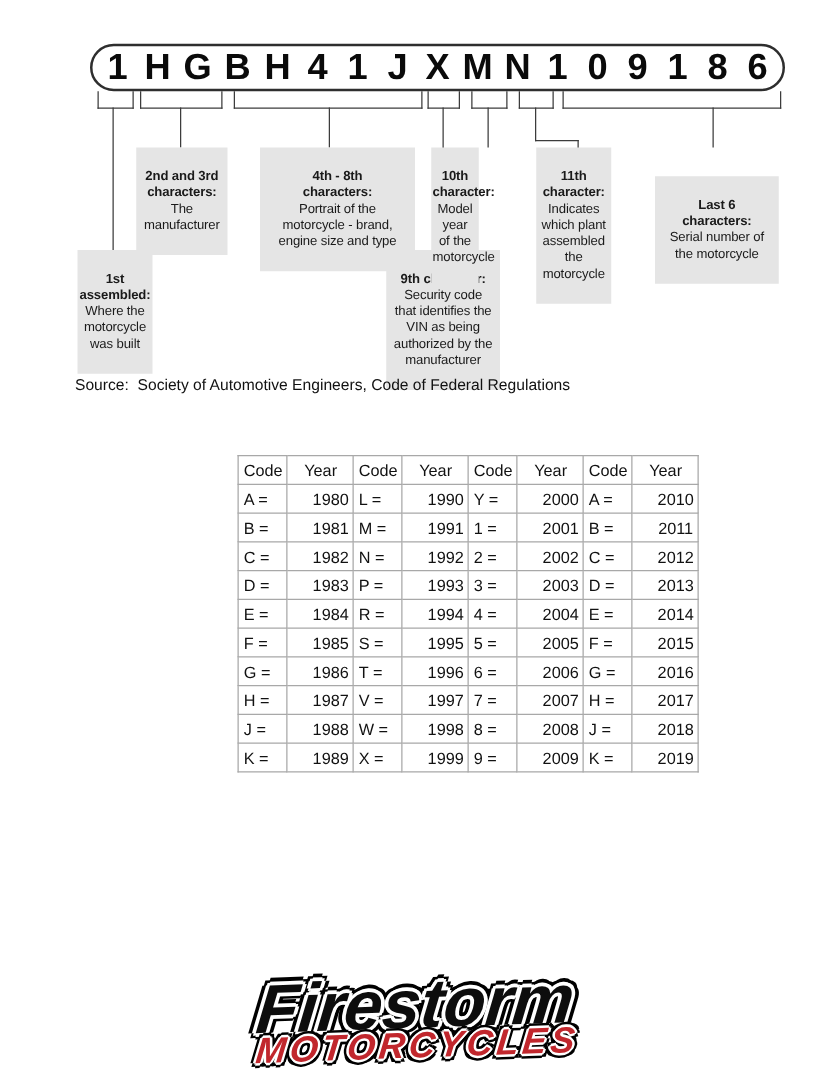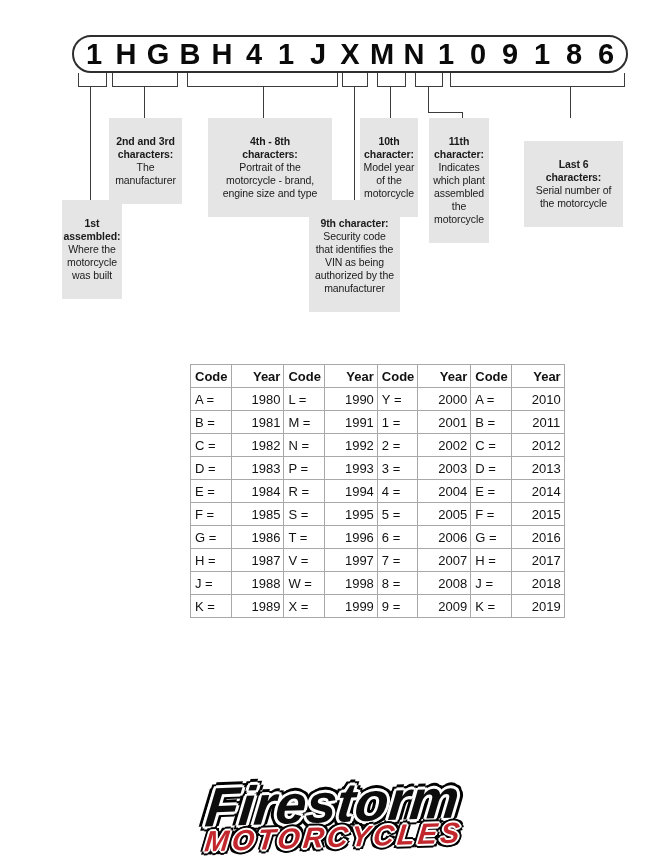--- a/index.html
+++ b/index.html
@@ -43,31 +43,31 @@
     position:absolute;background:#e5e5e5;text-align:center;
     font-size:10.5px;line-height:13px;padding:17px 1px;box-sizing:border-box;
     letter-spacing:-0.1px;color:#1a1a1a;
   }
   .ann .hd{font-weight:bold;white-space:pre-line;}
   .ann .bd{white-space:pre-line;}
   .a1{left:62px;top:200px;width:60px;}
   .a2{left:109px;top:118px;width:73px;}
   .a3{left:208px;top:118px;width:124px;}
   .a9{left:309px;top:200px;width:91px;}
-  .a10{left:360px;top:118px;width:58px;}
+  .a10{left:345px;top:118px;width:38px;}
   .a11{left:429px;top:118px;width:60px;}
   .a6{left:524px;top:118px;width:99px;margin-top:23px;}
   
   .source{position:absolute;left:60px;top:301px;font-size:12.5px;white-space:pre;color:#111;}
   
   .year-table{position:absolute;left:190px;top:364px;border-collapse:collapse;font-size:13px;}
   .year-table th,.year-table td{
     border:1px solid #a8a8a8;height:22px;padding:0 3px 0 4px;background:#fff;color:#111;
   }
-  .year-table th{font-weight:bold;text-align:right;width:30px;}
+  .year-table th{font-weight:normal;text-align:center;width:30px;}
   .year-table td.code{text-align:left;width:30px;}
   .year-table td.year{text-align:center;width:27px;padding-left:20px;}
   
   .help{
     position:absolute;left:0;top:668px;width:666px;text-align:center;
     font-weight:bold;font-size:23.5px;line-height:29px;white-space:pre-line;color:#0b0b0b;
   }
   
   .logo{position:absolute;left:0;top:778px;width:666px;text-align:center;transform:rotate(-2deg);}
   .logo .brand{
@@ -175,20 +175,21 @@
 the
 motorcycle</div>
   </div>
   <div class="ann a6">
     <div class="hd">Last 6
 characters:</div>
     <div class="bd">Serial number of
 the motorcycle</div>
   </div>
 
+  <div class="source">Source:  Society of Automotive Engineers, Code of Federal Regulations</div>
 
   <table class="year-table">
     <thead>
         <tr>
           <th>Code</th>
           <th>Year</th>
           <th>Code</th>
           <th>Year</th>
           <th>Code</th>
           <th>Year</th>

